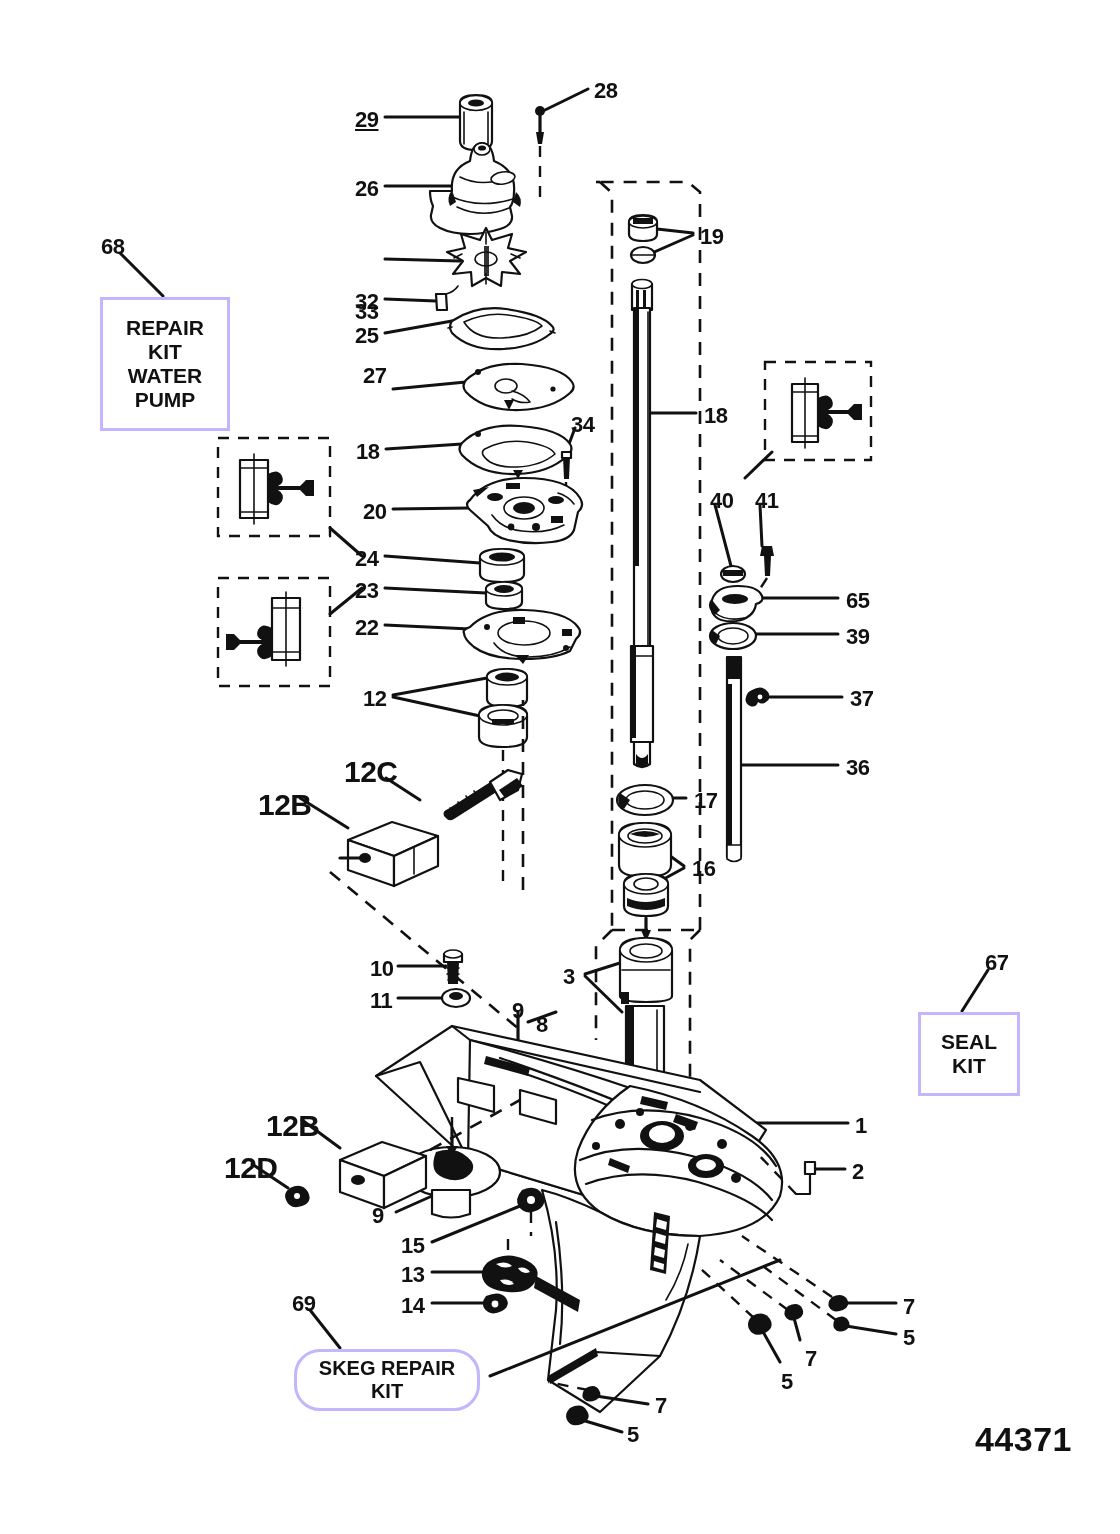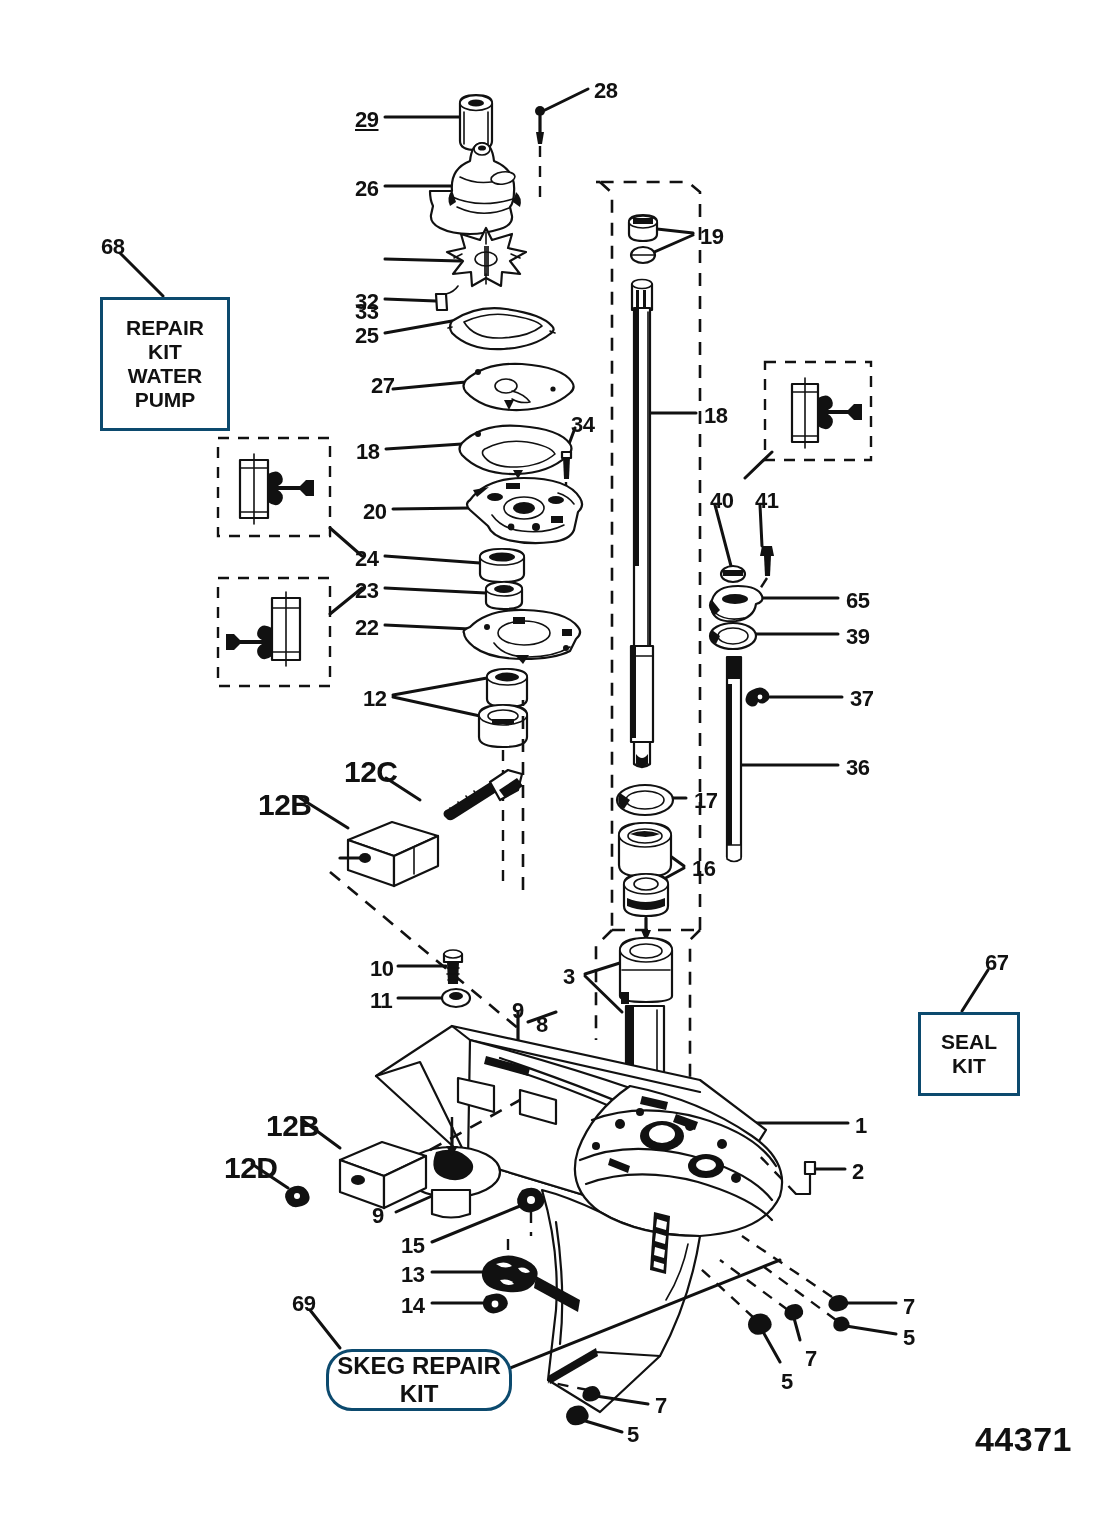--- a/index.html
+++ b/index.html
@@ -5,21 +5,21 @@
   html,body{margin:0;padding:0;background:#fff;}
   body{width:1120px;height:1534px;position:relative;overflow:hidden;
        font-family:"Liberation Sans",sans-serif;color:#111;}
   #stage{position:absolute;inset:0;}
   svg#art{position:absolute;left:0;top:0;width:1120px;height:1534px;}
 
   .lbl{position:absolute;font-weight:bold;font-size:22px;letter-spacing:-0.5px;
        color:#111;white-space:nowrap;line-height:1;}
   .lbl.sm{font-size:30px;}
 
-  .kitbox{position:absolute;border:3px solid #0c4a6e;background:#fff;
+  .kitbox{position:absolute;border:3px solid #c4b5fd;background:#fff;
           display:flex;flex-direction:column;align-items:center;justify-content:center;
           font-weight:bold;line-height:1.15;text-align:center;color:#111;}
   .kitbox div{white-space:nowrap;}
 
   #drawing-number{position:absolute;right:48px;bottom:75px;
        font-size:34px;font-weight:bold;letter-spacing:0.5px;}
 </style>
 </head>
 <body>
 
@@ -528,34 +528,34 @@
   <div class="kitbox" id="kb0" style="left: 100px; top: 297px; width: 124px; height: 128px; font-size: 21px;">
       <div>REPAIR</div>
       <div>KIT</div>
       <div>WATER</div>
       <div>PUMP</div>
     </div>
   <div class="kitbox" id="kb1" style="left: 918px; top: 1012px; width: 96px; height: 78px; font-size: 21px;">
       <div>SEAL</div>
       <div>KIT</div>
     </div>
-  <div class="kitbox" id="kb2" style="left: 326px; top: 1349px; width: 180px; height: 56px; font-size: 24px; border-radius: 26px;">
+  <div class="kitbox" id="kb2" style="left: 294px; top: 1349px; width: 180px; height: 56px; font-size: 20px; border-radius: 26px;">
       <div>SKEG REPAIR</div>
       <div>KIT</div>
     </div>
 
   <div id="callout-layer">
       <div class="lbl" style="left: 101px; top: 236px;">68</div>
       <div class="lbl" style="left: 355px; top: 109px; text-decoration: underline;">29</div>
       <div class="lbl" style="left: 594px; top: 80px;">28</div>
       <div class="lbl" style="left: 355px; top: 178px;">26</div>
       <div class="lbl" style="left: 355px; top: 253px; margin-top: 48px;">33</div>
       <div class="lbl" style="left: 355px; top: 291px;">32</div>
       <div class="lbl" style="left: 355px; top: 325px;">25</div>
-      <div class="lbl" style="left: 363px; top: 375px; margin-left: 8px;">27</div>
+      <div class="lbl" style="left: 363px; top: 365px;">27</div>
       <div class="lbl" style="left: 356px; top: 441px;">18</div>
       <div class="lbl" style="left: 571px; top: 414px;">34</div>
       <div class="lbl" style="left: 363px; top: 501px;">20</div>
       <div class="lbl" style="left: 355px; top: 548px;">24</div>
       <div class="lbl" style="left: 355px; top: 580px;">23</div>
       <div class="lbl" style="left: 355px; top: 617px;">22</div>
       <div class="lbl" style="left: 363px; top: 688px;">12</div>
       <div class="lbl" style="left: 700px; top: 226px;">19</div>
       <div class="lbl" style="left: 704px; top: 405px;">18</div>
       <div class="lbl" style="left: 710px; top: 490px;">40</div>

